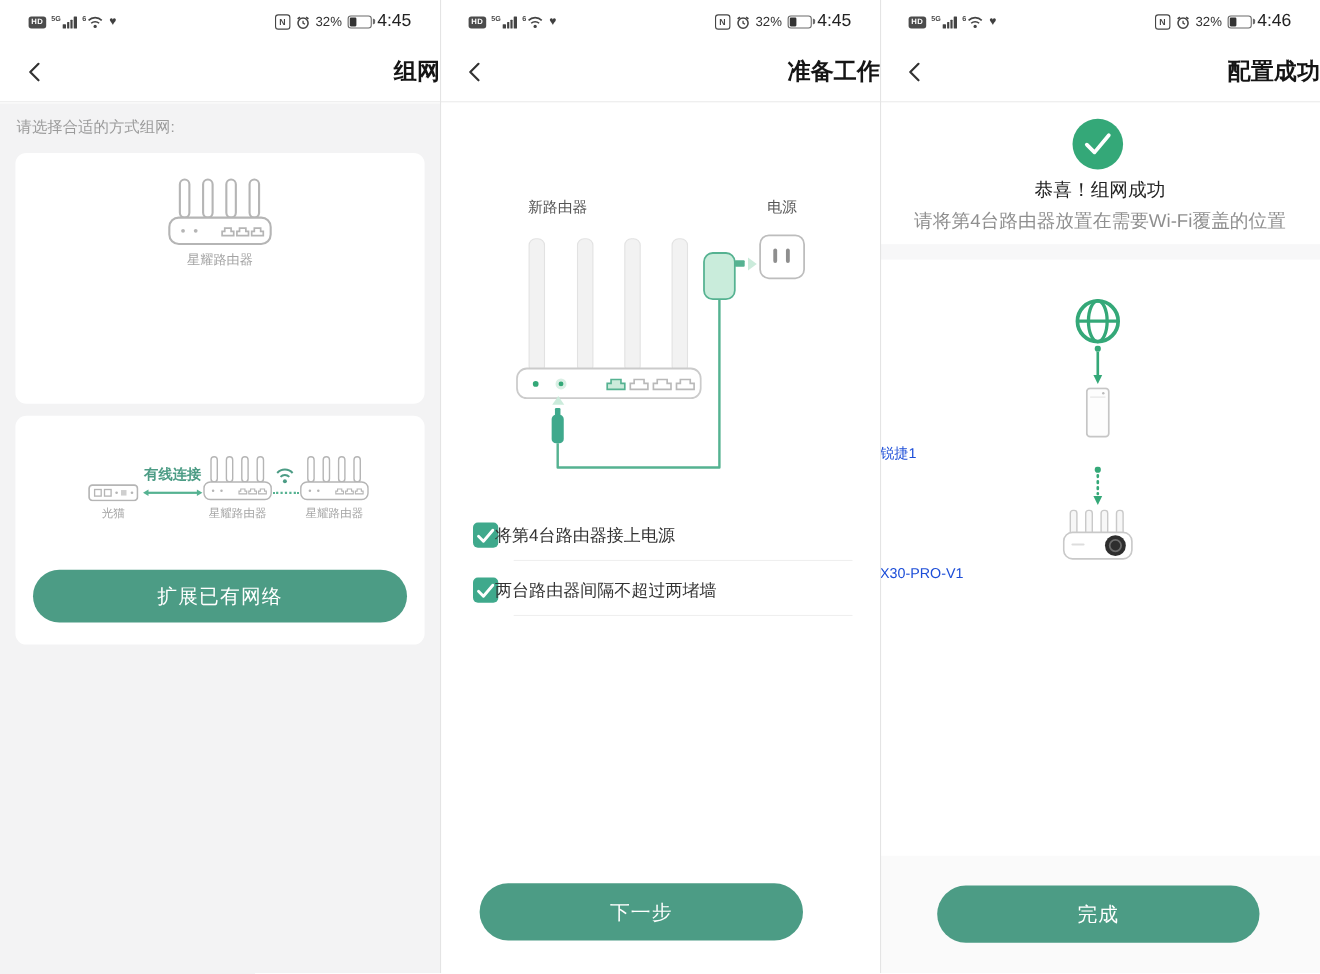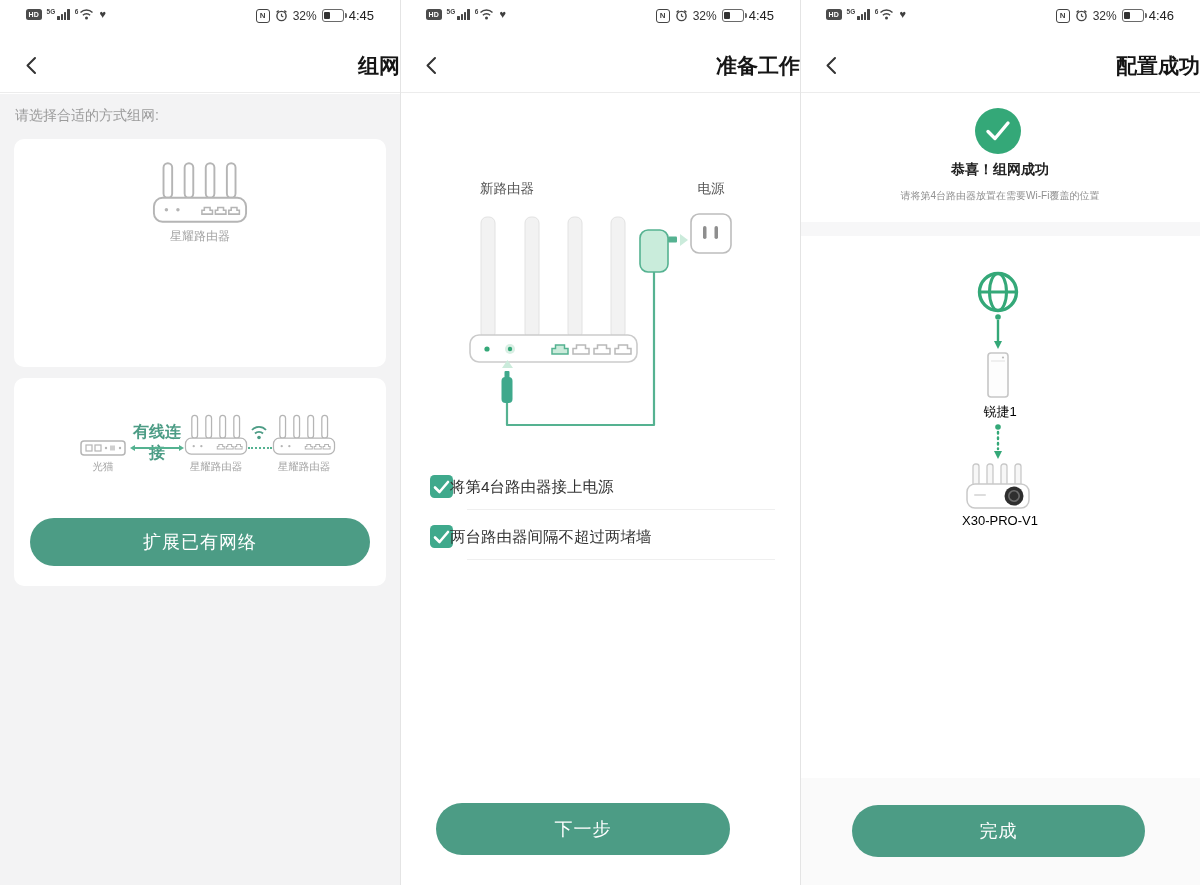--- a/index.html
+++ b/index.html
@@ -2,76 +2,76 @@
 <html style="--accent: #4C9C85; --success: #34A878; --checkbox: #3FA98C; --light-green: #CBEBDB; --cable-green: #55B291;"><head>
 <meta charset="utf-8">
 <style>
   html,body{margin:0;padding:0;background:#fff;}
   body{font-family:"Liberation Sans","DejaVu Sans",sans-serif;-webkit-font-smoothing:antialiased;}
   #stage{position:relative;width:1200px;height:885px;background:#fff;overflow:hidden;}
   .phone{position:absolute;top:0;width:400px;height:885px;background:#fff;}
   .vsep{position:absolute;top:0;width:1px;height:885px;background:#e4e4e4;z-index:9;}
 
   
-  .statusbar{position:absolute;top:8px;left:0;right:0;height:24px;padding:0 26px;display:flex;justify-content:space-between;align-items:flex-start;box-sizing:border-box;gap:43px;}
+  .statusbar{position:absolute;top:8px;left:0;right:0;height:24px;padding:0 26px;display:flex;justify-content:space-between;align-items:center;box-sizing:border-box;gap:43px;}
   .sb-left,.sb-right{display:flex;align-items:center;gap:5px;color:#444;}
   .hd-badge{display:inline-block;background:#4c4c4c;color:#fff;font-size:7px;font-weight:bold;border-radius:2.5px;padding:2px 2.5px;line-height:7px;letter-spacing:.2px;}
   .sig{display:inline-flex;align-items:flex-end;height:12px;gap:1px;}
   .sig .nettype{font-style:normal;font-size:6.5px;color:#444;align-self:flex-start;margin-right:1px;font-weight:bold;}
   .sig .b{display:inline-block;width:2.4px;background:#444;border-radius:.5px;}
   .b1{height:4px}.b2{height:6px}.b3{height:8.5px}.b4{height:11px}
   .wifi{display:inline-flex;align-items:flex-start;gap:1px;}
   .wifi .gen{font-style:normal;font-size:6.5px;color:#444;font-weight:bold;}
   .heart{font-size:11px;line-height:11px;color:#3f3f3f;}
   .heart::before{content:"\2665";}
   .nfc{display:inline-flex;width:12px;height:12px;border:1.4px solid #444;border-radius:3px;align-items:center;justify-content:center;}
   .nfc::before{content:"N";font-size:8px;font-weight:bold;color:#444;}
   .pct{font-size:12px;color:#333;}
   .bat{position:relative;width:20px;height:10.5px;border:1.5px solid #6a6a6a;border-radius:3px;display:inline-block;}
   .bat i{position:absolute;left:1.5px;top:1.5px;bottom:1.5px;width:30%;background:#333;border-radius:1px;}
   .bat::after{content:"";position:absolute;right:-4px;top:2.5px;width:2px;height:5px;background:#6a6a6a;border-radius:0 1.5px 1.5px 0;}
-  .time{font-size:13px;color:#222;}
+  .time{font-size:16px;color:#222;}
 
   
   .navbar-title{position:absolute;top:52px;left:0;right:0;height:28px;line-height:28px;text-align:right;font-size:21px;font-weight:600;color:#151515;}
   .backbtn{position:absolute;top:55px;left:18px;width:26px;height:24px;background:none;border:none;padding:0;cursor:pointer;}
   .nav-divider{position:absolute;top:92px;left:0;width:100%;height:1px;background:#ececec;}
 
   
   .pill{position:absolute;height:48px;border:none;border-radius:26px;background:var(--accent,#4C9C85);color:#fff;font-size:18px;font-family:inherit;cursor:pointer;letter-spacing:1px;}
   .pill-big{height:52px;}
   .center-text{left:0;right:0;text-align:center;position:absolute;}
   .mini-label{font-size:11px;color:#a3a3a3;}
 
   
   .s1-bg{position:absolute;top:94px;left:0;width:100%;height:791px;background:#f3f3f4;}
   .s1-prompt{position:absolute;top:107px;left:15px;font-size:14px;color:#9b9b9b;}
   .card{position:absolute;left:14px;width:372px;background:#fff;border-radius:10px;}
   .card-headline{position:absolute;left:0;right:0;text-align:center;font-size:19px;color:#333;}
   .card .pill{left:16px;width:340px;}
   .diagram-lab{position:absolute;text-align:center;font-size:10.5px;color:#a3a3a3;}
-  .wired-lab{position:absolute;font-size:16px;font-weight:bold;color:var(--accent,#4C9C85);text-align:center;}
+  .wired-lab{position:absolute;font-size:13px;font-weight:bold;color:var(--accent,#4C9C85);text-align:center;}
   .hline{position:absolute;height:2px;background:var(--cable-green,#55B291);}
   .hline::before,.hline::after{content:"";position:absolute;top:-2.5px;border-top:3.5px solid transparent;border-bottom:3.5px solid transparent;}
   .hline::before{left:-4px;border-right:5px solid var(--cable-green,#55B291);}
   .hline::after{right:-4px;border-left:5px solid var(--cable-green,#55B291);}
   .dotline{position:absolute;height:0;border-top:2.2px dotted var(--cable-green,#55B291);}
 
   
   .s2-instruction{position:absolute;top:125px;left:35px;font-size:16px;color:#3d3d3d;}
   .s2-dialab{position:absolute;font-size:13.5px;color:#555;}
   .chk-box{position:absolute;left:30px;width:23px;height:23px;border-radius:4.5px;background:var(--checkbox,#3FA98C);}
   .chk-label{position:absolute;left:50px;font-size:15.5px;color:#333;}
   .chk-divider{position:absolute;left:67px;width:308px;height:1px;background:#efefef;}
 
   
   .s3-band{position:absolute;top:222px;left:0;width:100%;height:14px;background:#f7f7f8;}
-  .s3-headline{top:161px;font-size:14px;font-weight:700;color:#222;}
-  .s3-subtitle{top:189px;font-size:10px;color:#8f8f8f;}
-  .s3-nodelab{position:absolute;left:0;right:0;text-align:center;font-size:13px;color:#000000;}
+  .s3-headline{top:161px;font-size:17px;font-weight:400;color:#222;}
+  .s3-subtitle{top:189px;font-size:17px;color:#8f8f8f;}
+  .s3-nodelab{position:absolute;left:0;right:0;font-size:13px;color:#1d4ed8;}
   .s3-footer{position:absolute;top:778px;left:0;width:100%;height:107px;background:#fafafa;}
   .succ-circle{position:absolute;top:108px;left:175px;width:46px;height:46px;border-radius:50%;background:var(--success,#34A878);display:flex;align-items:center;justify-content:center;}
 </style>
 </head>
 <body>
 
 <svg width="0" height="0" style="position:absolute">
   <defs>
     <symbol id="router4" viewBox="0 0 100 66">
       <rect x="12" y="2" width="9" height="36" rx="4.5" fill="#fff" stroke="#b5b5b5" stroke-width="2"></rect>

